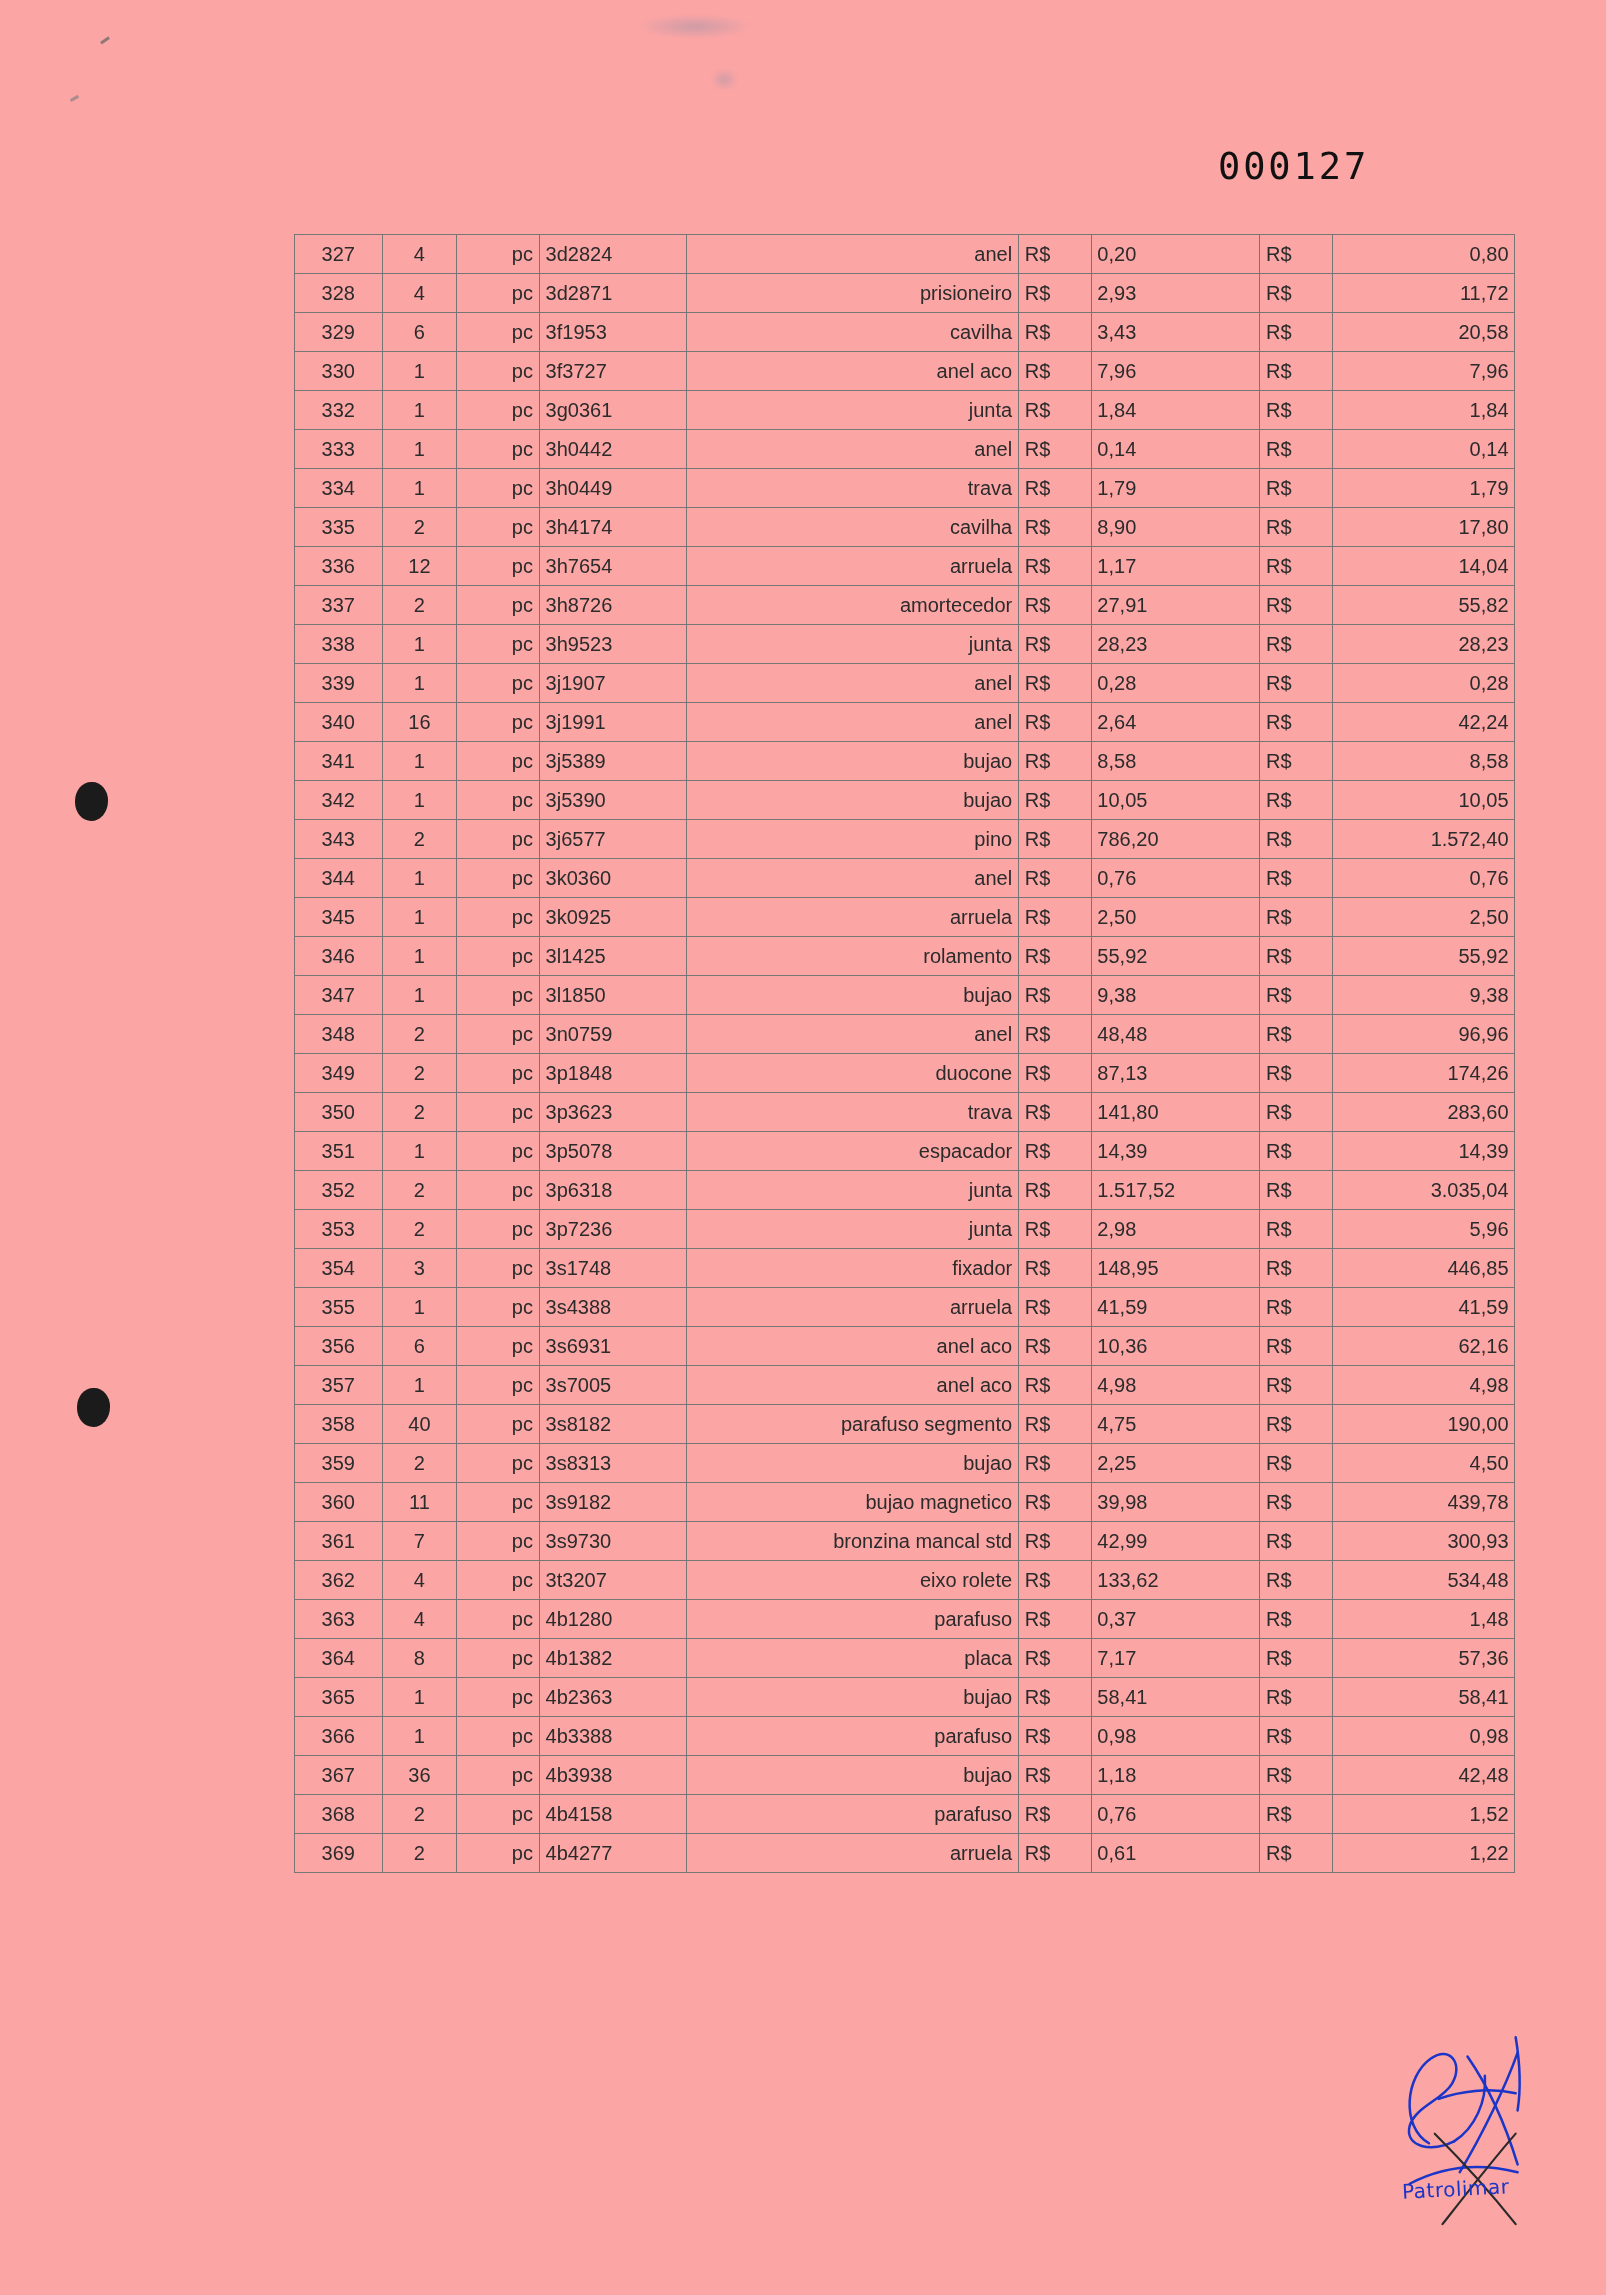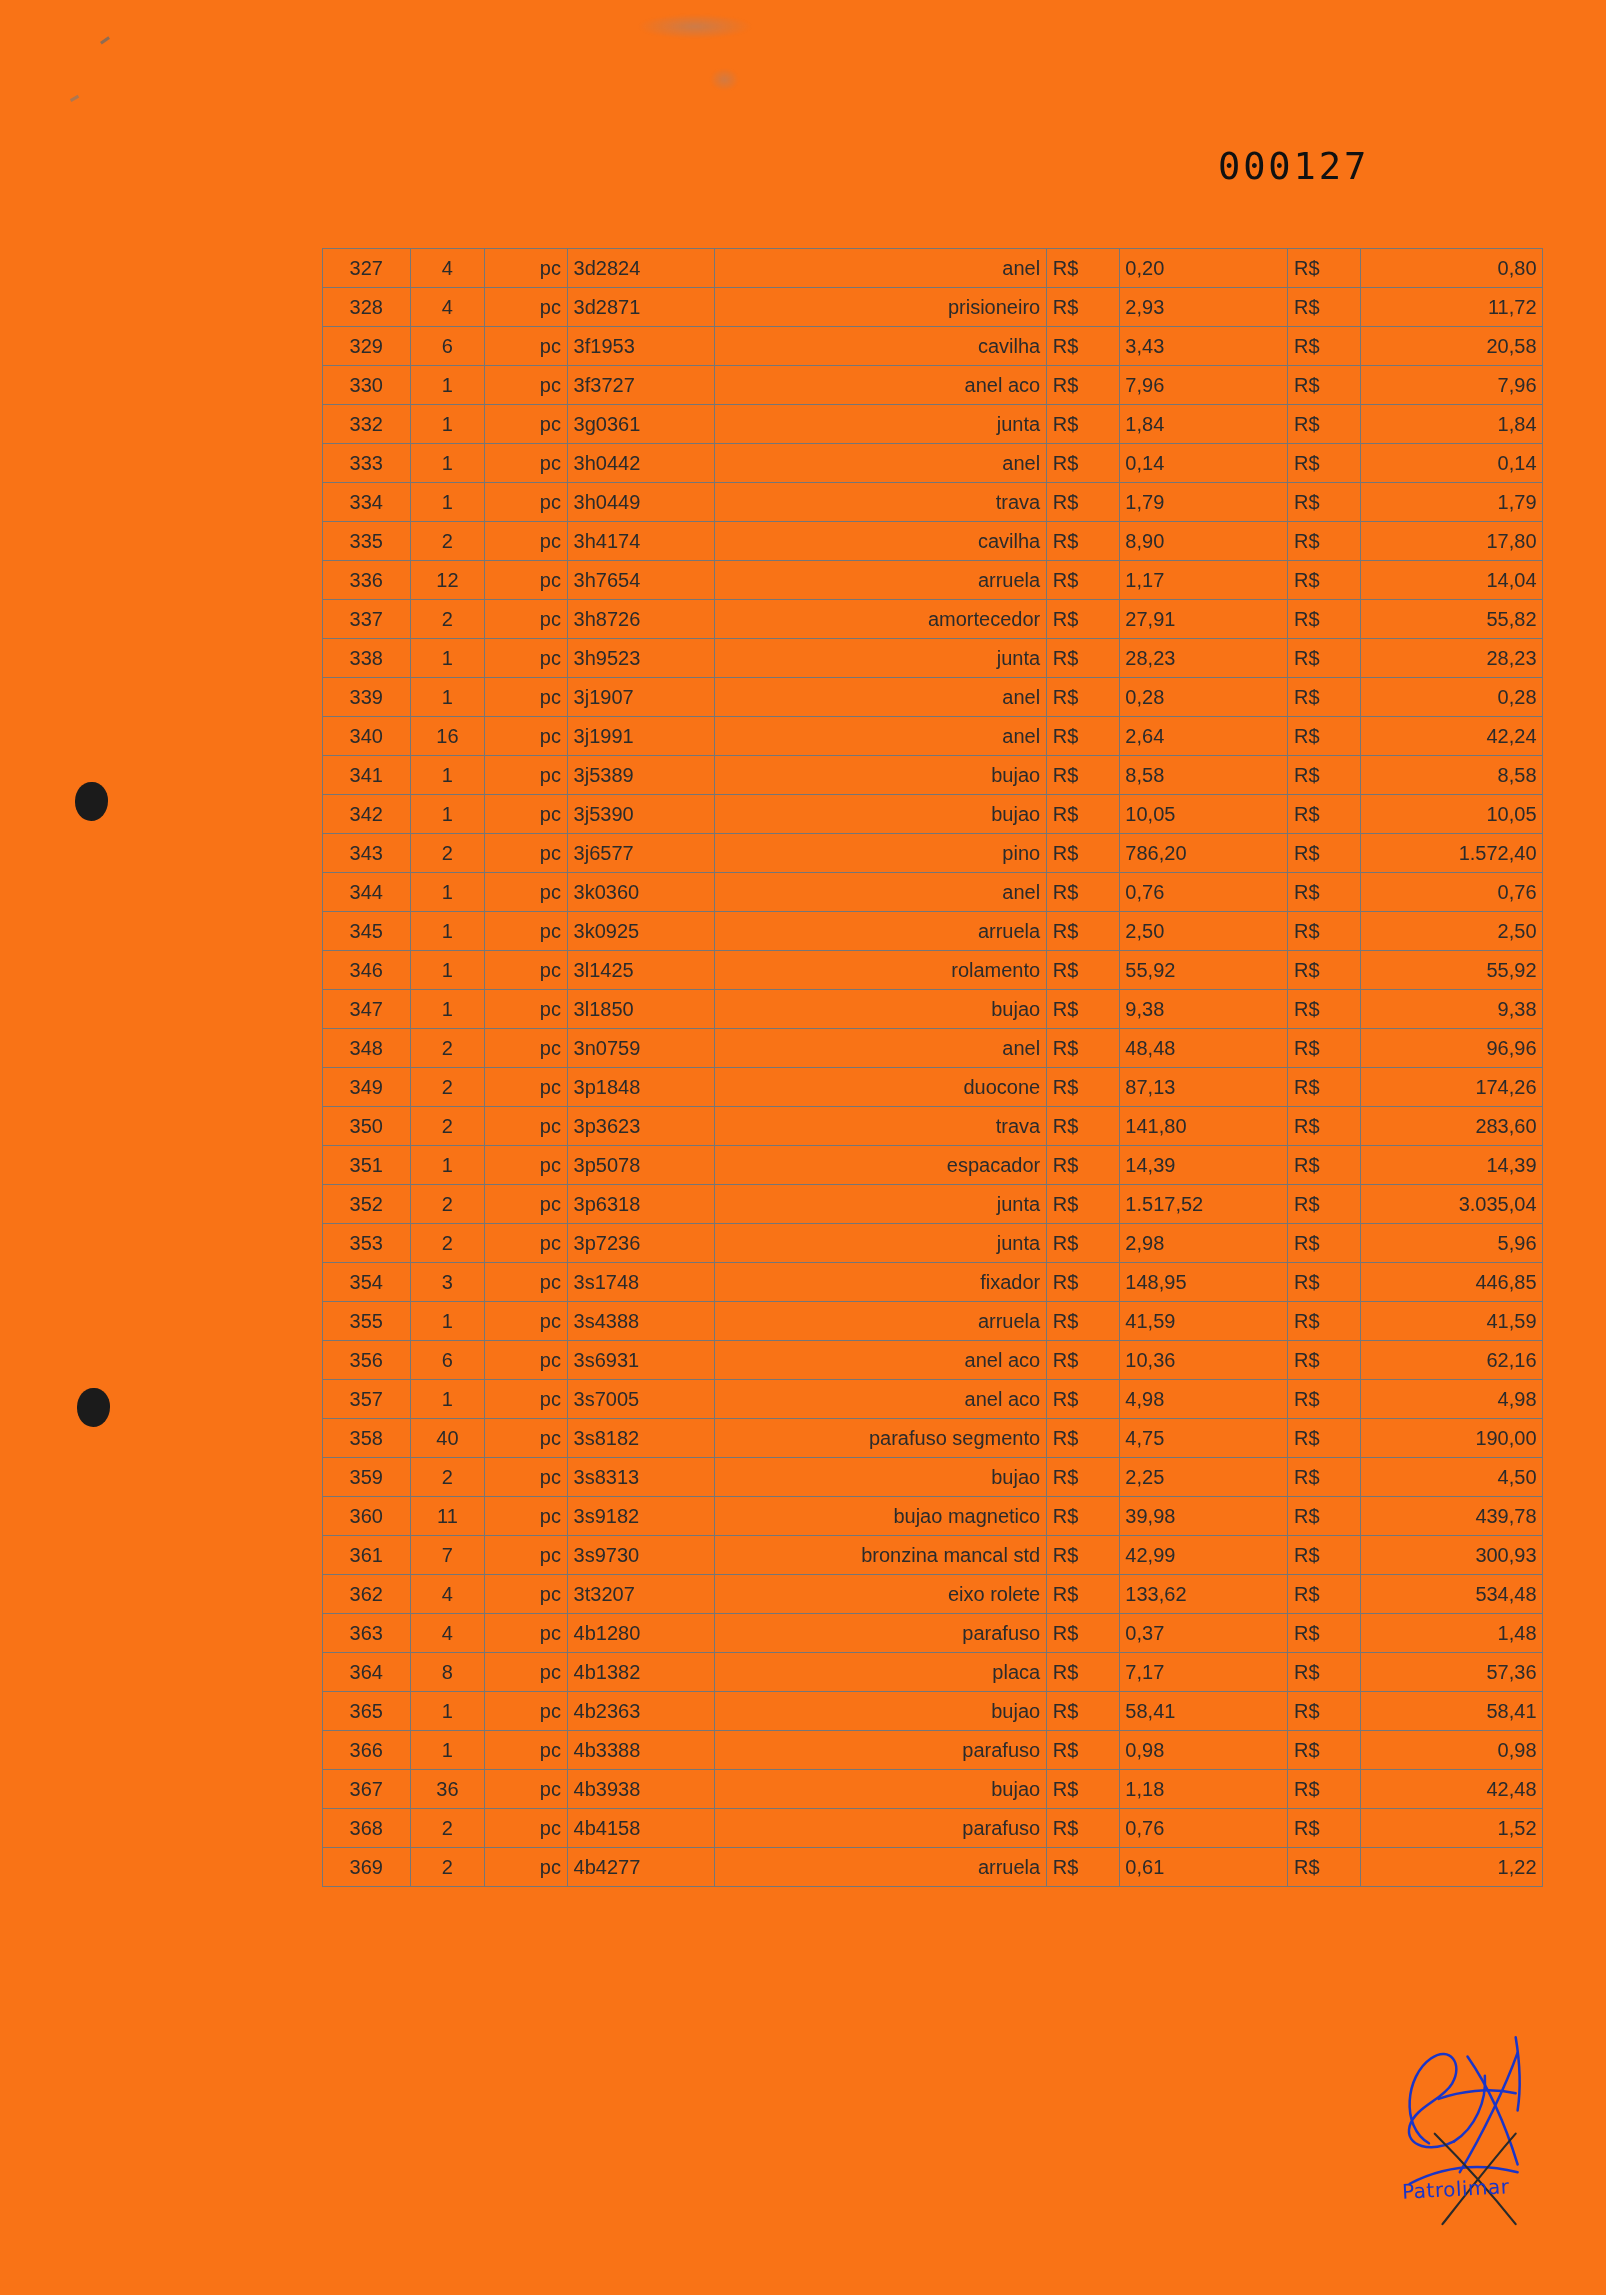--- a/index.html
+++ b/index.html
@@ -13,21 +13,21 @@
     position: relative;
     font-family: "Liberation Sans", sans-serif;
     color: #1a1a1a;
     overflow: hidden;
   }
 
   
   .page {
     position: absolute;
     inset: 0;
-    background: #f97316;
+    background: #fca5a5;
   }
   .scan-smudge-top {
     position: absolute;
     left: 637px;
     top: 13.5px;
     width: 116px;
     height: 25px;
     background: radial-gradient(ellipse at center, rgba(120,140,170,0.35) 0%, rgba(255,255,255,0) 70%);
     filter: blur(1px);
   }
@@ -77,23 +77,22 @@
     font-family: "DejaVu Sans Mono", monospace;
     font-size: 37px;
     letter-spacing: 2.9px;
     color: #111;
   }
 
   
   .table-wrap {
     position: absolute;
     left: 294px;
-    top: 248px;
+    top: 234px;
     width: 1184px;
-    margin-left: 28px;
   }
   table.items {
     border-collapse: collapse;
     width: 100%;
     table-layout: fixed;
   }
   table.items td {
     border: 1px solid #767676;
     height: 38px;
     font-size: 20px;

